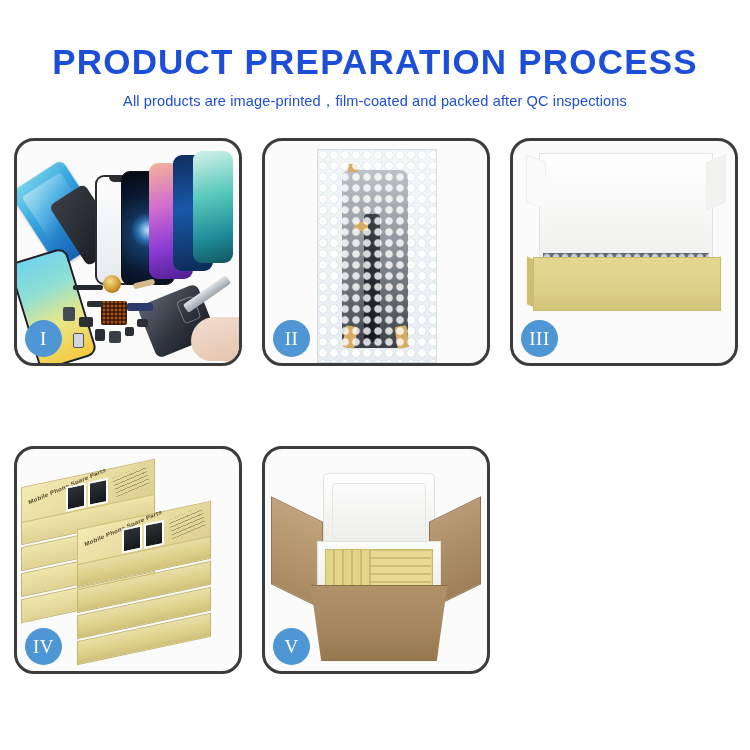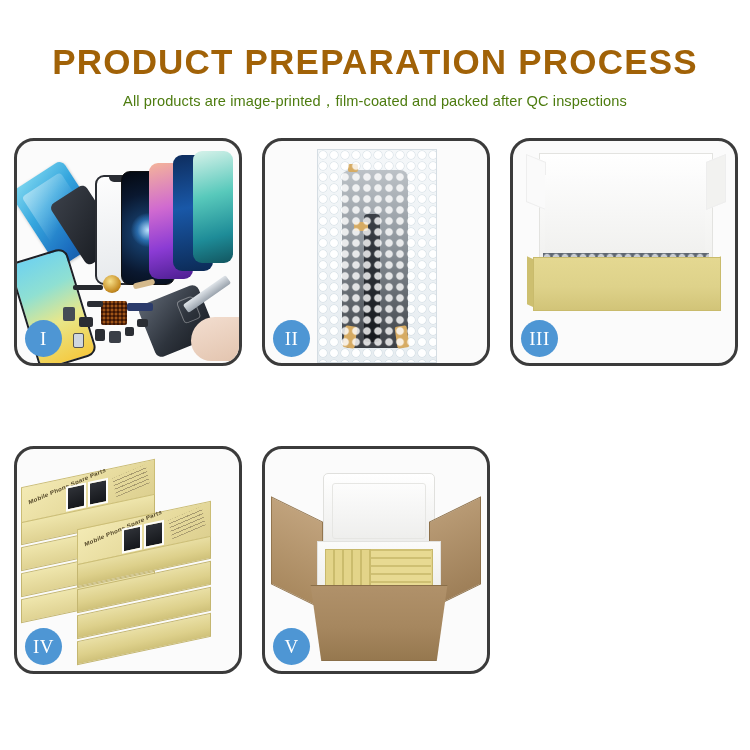--- a/index.html
+++ b/index.html
@@ -9,26 +9,26 @@
     font-family: "Liberation Sans", sans-serif;
     overflow: hidden;
   }
   #page { position: relative; width: 750px; height: 750px; background: #fff; }
 
   
   .header { position: absolute; left: 0; top: 0; width: 750px; text-align: center; }
   .title {
     font-family: "Liberation Sans", sans-serif;
     font-size: 35px; font-weight: 700; letter-spacing: 1.2px;
-    color: #a16207; margin: 0; padding-top: 44px; line-height: 1.0;
+    color: #1d4ed8; margin: 0; padding-top: 44px; line-height: 1.0;
     white-space: nowrap;
   }
   .subtitle {
     font-family: "Liberation Sans", sans-serif;
-    font-size: 14.6px; font-weight: 400; color: #4d7c0f;
+    font-size: 14.6px; font-weight: 400; color: #1d4ed8;
     margin: 0; padding-top: 13px; letter-spacing: 0.1px; white-space: nowrap;
   }
 
   
   .grid { position: absolute; left: 14px; top: 138px; width: 724px; height: 544px; }
   .panel {
     position: absolute;
     width: 228px; height: 228px;
     border: 3px solid #3b3b3b;
     border-radius: 20px;

